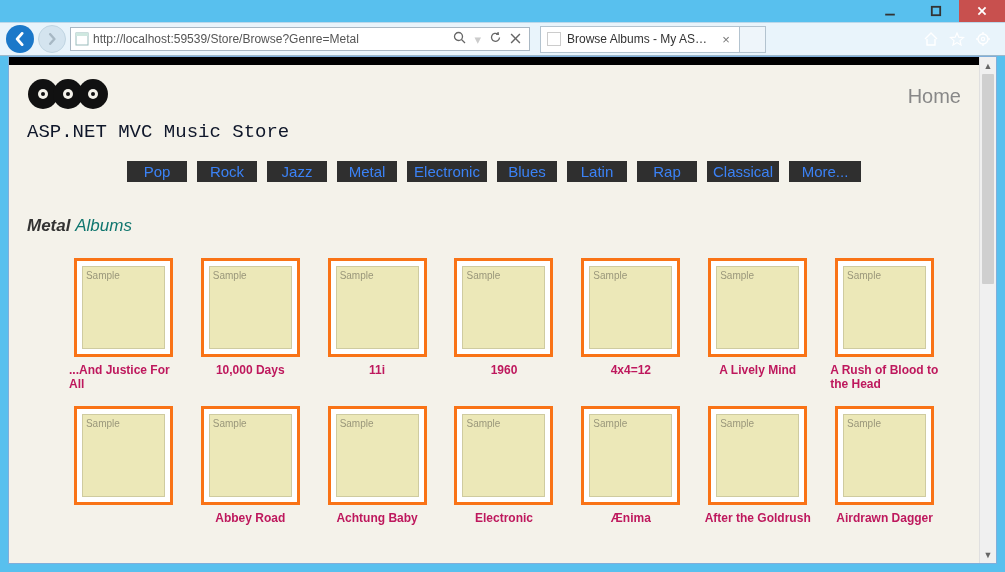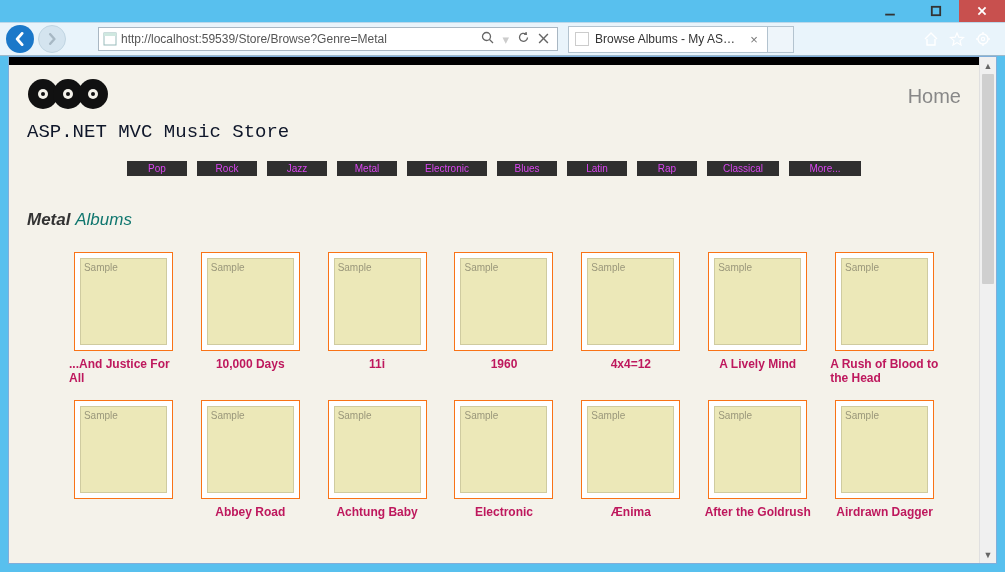--- a/index.html
+++ b/index.html
@@ -27,21 +27,21 @@
     border-bottom: 1px solid #9cb9cc;
   }
   .nav-circle {
     width: 28px; height: 28px; border-radius: 50%; display: flex; align-items: center; justify-content: center;
     color: #fff;
   }
   .nav-back { background: #1b78c9; }
   .nav-fwd { background: #d4e4ef; color: #9eb3c0; border:1px solid #c0d5e2; }
   .addr-wrap {
     flex: 0 0 460px; height: 24px; background: #fff; border: 1px solid #a9b7c3; display: flex; align-items: center;
-    padding: 0 4px; gap: 4px; font-size: 12px; color: #555; margin-left: 28px;
+    padding: 0 4px; gap: 4px; font-size: 12px; color: #555;
   }
   .addr-icon { width: 14px; height: 14px; display:flex; align-items:center; justify-content:center; color:#6a8; }
   .addr-input {
     border: none; outline: none; flex: 1; font-size: 12px; font-family: inherit; color: #555; background: transparent;
   }
   .addr-right { display:flex; align-items:center; gap:8px; color:#666; font-size:13px; padding:0 4px;}
   .tab-strip { display:flex; align-items:stretch; height:27px; margin-left:6px; }
   .tab {
     width: 200px; border:1px solid #b3c3cf; background:#fff; display:flex; align-items:center;
     padding:0 6px; gap:6px; font-size:12px; color:#333; position:relative;
@@ -74,37 +74,37 @@
     display:flex; align-items:center; justify-content:space-between; padding:10px 18px 4px 18px;text-align:right;
   }
   .home-link { color:#888; font-size:20px; font-weight:400; }
   .site-title {
     font-family: "Consolas","Courier New",monospace; color:#0f172a; font-size:19px; padding:0 0 12px 18px;
   }
   .genre-bar {
     display:flex; justify-content:center; gap:10px; padding:6px 0 10px 0;
   }
   .genre-btn {
-    background:#2f2f2f; color:#d946ef; font-size:10px; padding:2px 0; width:72px; text-align:center;
+    background:#2f2f2f; color:#3b82f6; font-size:15px; padding:2px 0; width:72px; text-align:center;
   }
   .section-title {
     padding:24px 18px 0 18px; font-size:17px; color:#333;
   }
   .section-title .genre-name { font-style:italic; font-weight:bold; color:#333; }
   .section-title .albums-word { font-style:italic; color:#0f766e; }
 
   .album-grid {
     display:grid; grid-template-columns: repeat(7, 1fr); gap:14px 18px;
     padding:22px 40px 20px 60px;
   }
   .album {
     display:flex; flex-direction:column; align-items:center; gap:6px;
   }
   .cover {
-    width:99px; height:99px; background:#fff; padding:5px; border:1px solid #f97316;
+    width:99px; height:99px; background:#fff; padding:5px; border:3px solid #f97316;
   }
   .cover-inner {
     width:100%; height:100%; background:#ece8b8; border:1px solid #cfcba0; position:relative;
   }
   .cover-label {
     position:absolute; top:3px; left:3px; font-size:10px; color:#9a977b;
   }
   .album-title {
     font-size:12px; font-weight:bold; color:#be185d; text-align:left; max-width:110px;
     line-height:1.2;

